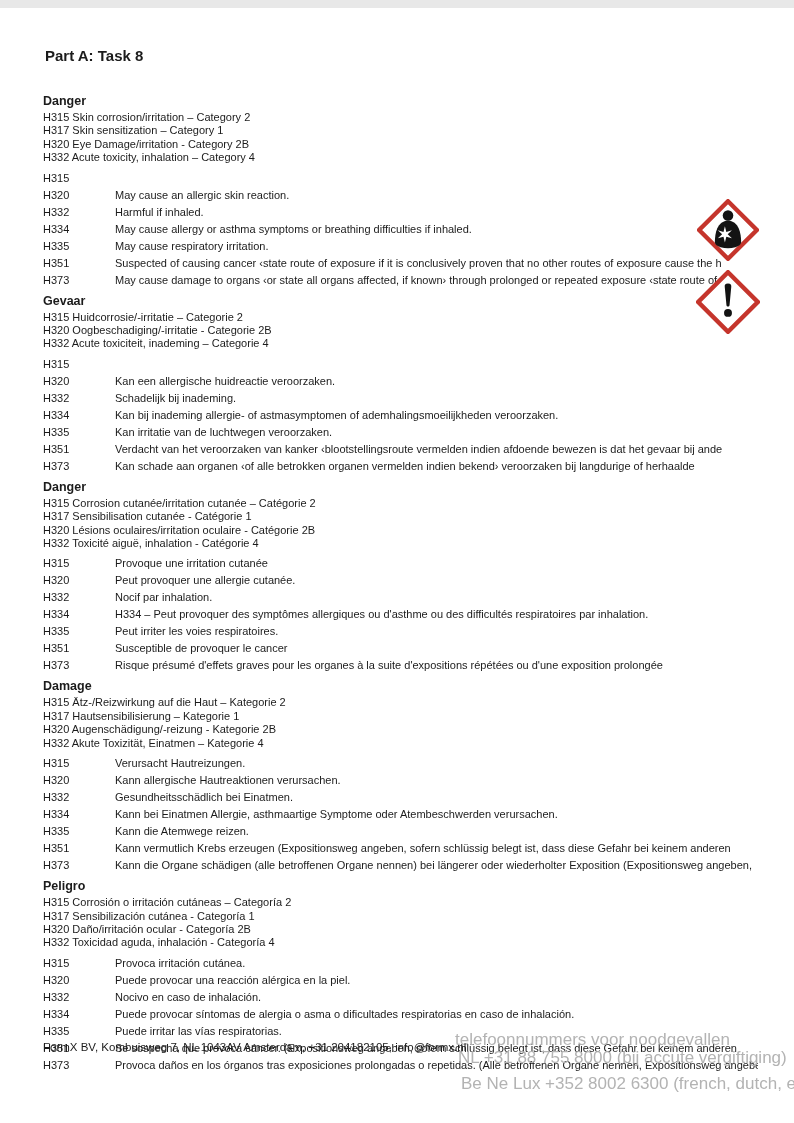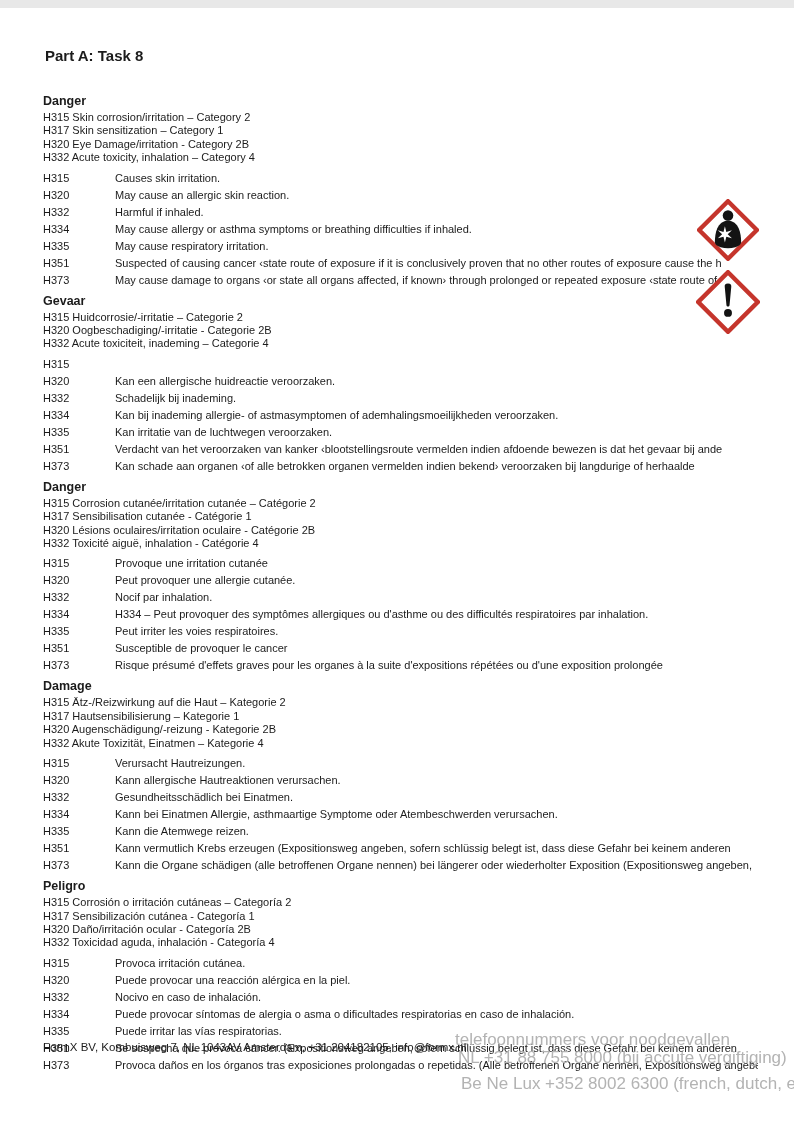--- a/index.html
+++ b/index.html
@@ -61,21 +61,20 @@
     <h2 class="sec-header">Danger</h2>
     <div class="cats">
           <div class="cat-line">H315 Skin corrosion/irritation – Category 2</div>
           <div class="cat-line">H317 Skin sensitization – Category 1</div>
           <div class="cat-line">H320 Eye Damage/irritation - Category 2B</div>
           <div class="cat-line">H332 Acute toxicity, inhalation – Category 4</div>
         </div>
     <div class="rows">
           <div class="h-row">
             <span class="h-code">H315</span>
-            <span class="h-text">Causes skin irritation.</span>
           </div>
           <div class="h-row">
             <span class="h-code">H320</span>
             <span class="h-text">May cause an allergic skin reaction.</span>
           </div>
           <div class="h-row">
             <span class="h-code">H332</span>
             <span class="h-text">Harmful if inhaled.</span>
           </div>
           <div class="h-row">

